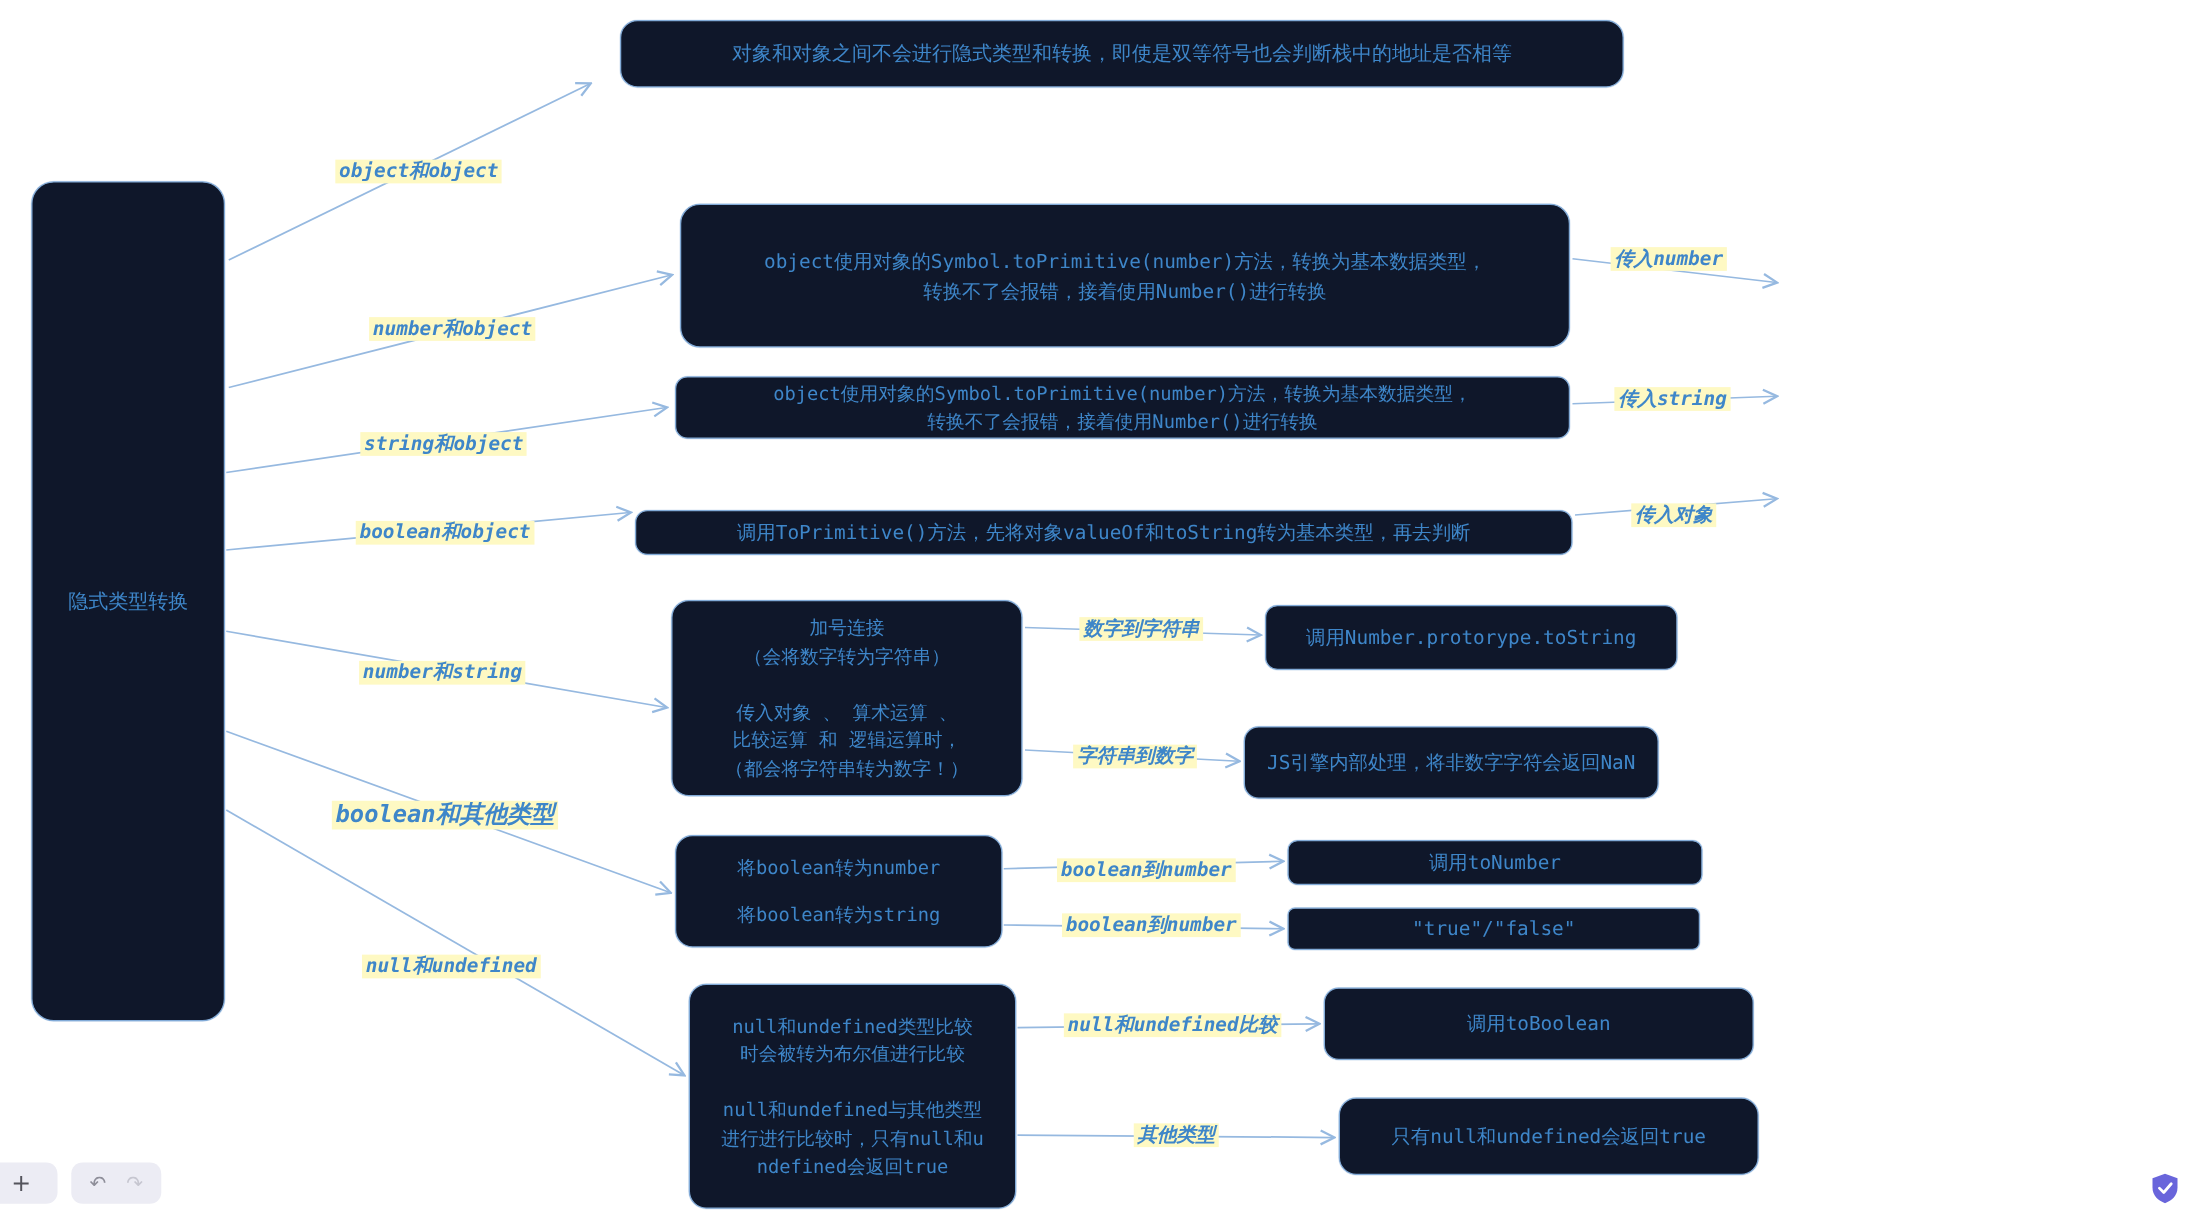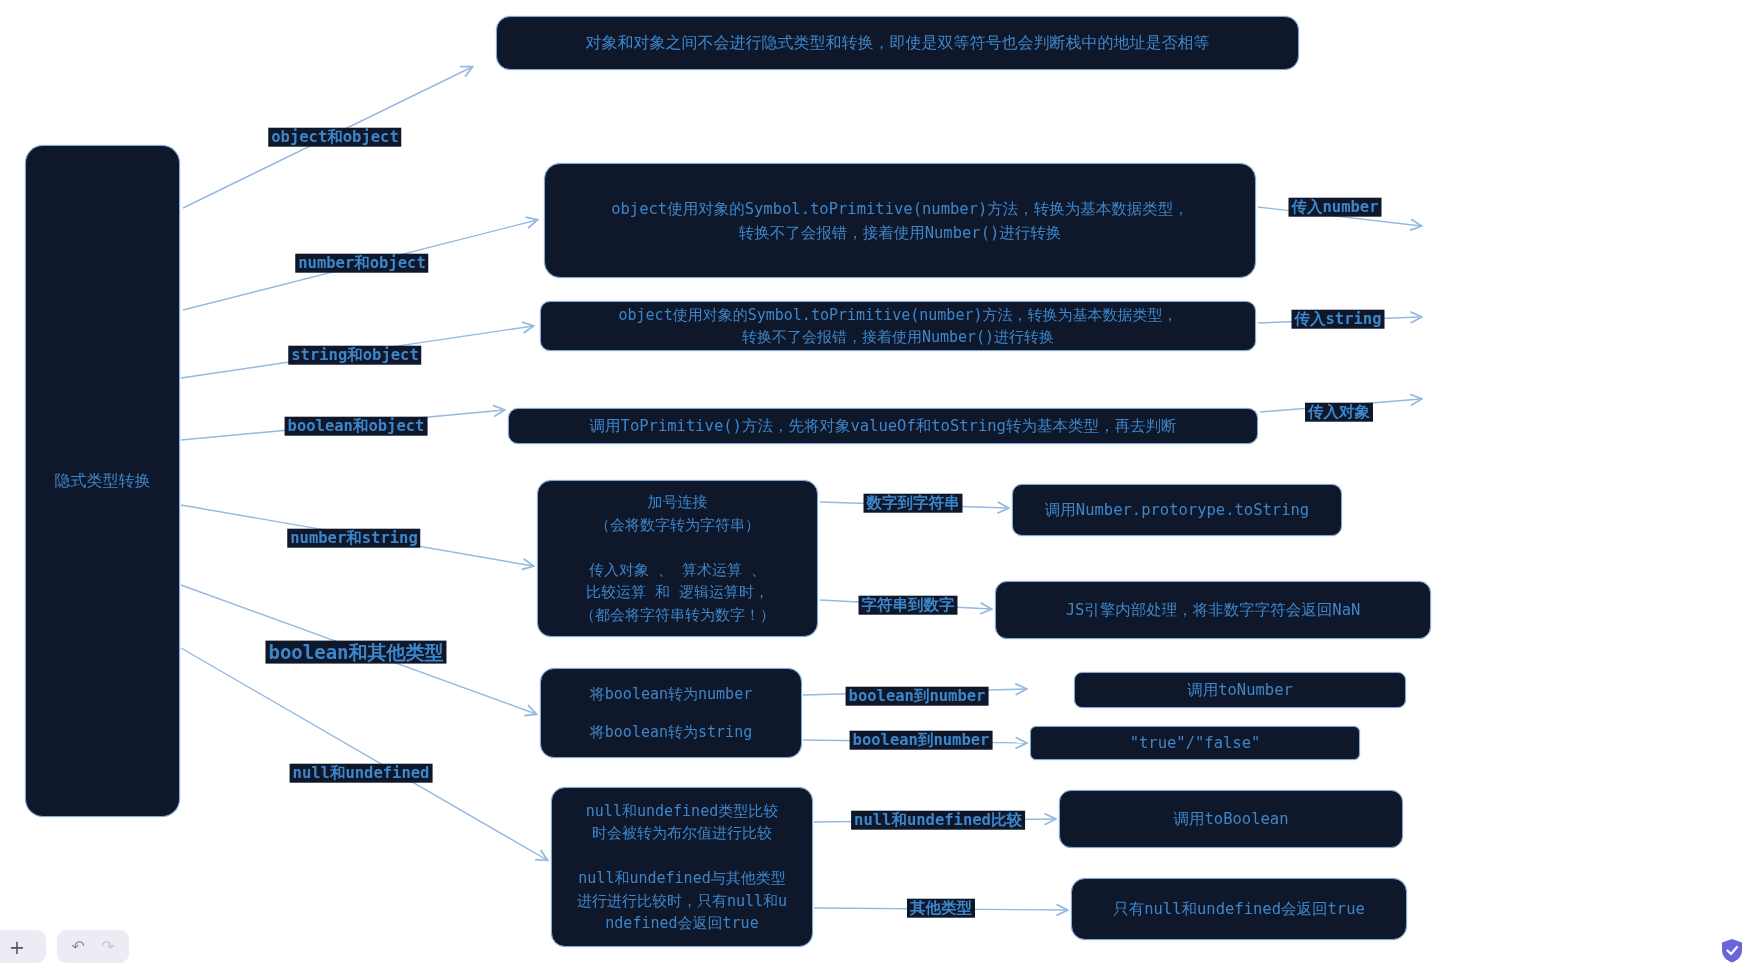--- a/index.html
+++ b/index.html
@@ -4,22 +4,22 @@
 <style>
   html,body{margin:0;padding:0;}
   body{width:1755px;height:968px;background:#ffffff;overflow:hidden;position:relative;
        font-family:"DejaVu Sans Mono","DejaVu Sans",monospace;}
   #canvas{position:absolute;inset:0;}
   svg.wires{position:absolute;left:0;top:0;pointer-events:none;}
   .node{position:absolute;background:#0f172a;border:1.5px solid #82abd8;color:#3e86c9;
         display:flex;flex-direction:column;align-items:center;justify-content:center;
         text-align:center;box-sizing:border-box;box-shadow:0 0 0 0.5px rgba(130,171,216,.25);}
   .node .ln{white-space:pre;}
-  .lbl{position:absolute;transform:translate(-50%,-50%);background:#0f172a;padding:0 3px;
-       color:#3e86c9;font-weight:600;white-space:nowrap;line-height:1.2;}
+  .lbl{position:absolute;transform:translate(-50%,-50%);background:#fef9c3;padding:0 3px;
+       color:#3e86c9;font-weight:600;white-space:nowrap;line-height:1.2;font-style:italic;}
   .toolbar-btn{position:absolute;background:#ececf4;border:none;border-radius:9px;
        display:flex;align-items:center;justify-content:center;cursor:pointer;}
   .glyph{font-family:"DejaVu Sans",sans-serif;}
 </style>
 </head>
 <body>
 
 <div id="canvas">
 
   <svg class="wires" width="1755" height="968">
@@ -86,40 +86,40 @@
     <div class="ln">比较运算 和 逻辑运算时，</div>
     <div class="ln">（都会将字符串转为数字！）</div>
   </div>
 
   <div class="lbl" style="left:913px;top:503px;font-size:15.5px;">数字到字符串</div>
   <div class="node" style="left:1012px;top:484px;width:330px;height:52px;border-radius:10px;font-size:15.5px;">
     <div class="ln">调用Number.protorype.toString</div>
   </div>
 
   <div class="lbl" style="left:908px;top:605px;font-size:15.5px;">字符串到数字</div>
-  <div class="node" style="left:995px;top:581px;width:436px;height:58px;border-radius:12px;font-size:15.5px;">
+  <div class="node" style="left:995px;top:581px;width:332px;height:58px;border-radius:12px;font-size:15.5px;">
     <div class="ln">JS引擎内部处理，将非数字字符会返回NaN</div>
   </div>
 
   <div class="node" style="left:540px;top:668px;width:262px;height:90px;border-radius:14px;font-size:15px;justify-content:space-around;padding:6px 0;">
     <div class="ln">将boolean转为number</div>
     <div class="ln">将boolean转为string</div>
   </div>
 
   <div class="lbl" style="left:917px;top:696px;font-size:15.5px;">boolean到number</div>
-  <div class="node" style="left:1030px;top:672px;width:332px;height:36px;border-radius:8px;font-size:15.5px;margin-left:44px;">
+  <div class="node" style="left:1030px;top:672px;width:332px;height:36px;border-radius:8px;font-size:15.5px;">
     <div class="ln">调用toNumber</div>
   </div>
 
   <div class="lbl" style="left:921px;top:740px;font-size:15.5px;">boolean到number</div>
   <div class="node" style="left:1030px;top:726px;width:330px;height:34px;border-radius:6px;font-size:15.5px;">
     <div class="ln">"true"/"false"</div>
   </div>
 
-  <div class="node" style="left:551px;top:787px;width:262px;height:160px;border-radius:14px;font-size:15px;line-height:22.5px;align-items:center;">
+  <div class="node" style="left:551px;top:787px;width:262px;height:180px;border-radius:14px;font-size:15px;line-height:22.5px;align-items:center;">
     <div class="ln">null和undefined类型比较</div>
     <div class="ln">时会被转为布尔值进行比较</div>
     <div class="ln">&nbsp;</div>
     <div class="ln">null和undefined与其他类型</div>
     <div class="ln">进行进行比较时，只有null和u</div>
     <div class="ln">ndefined会返回true</div>
   </div>
 
   <div class="lbl" style="left:938px;top:820px;font-size:15.5px;">null和undefined比较</div>
   <div class="node" style="left:1059px;top:790px;width:344px;height:58px;border-radius:12px;font-size:15.5px;">

